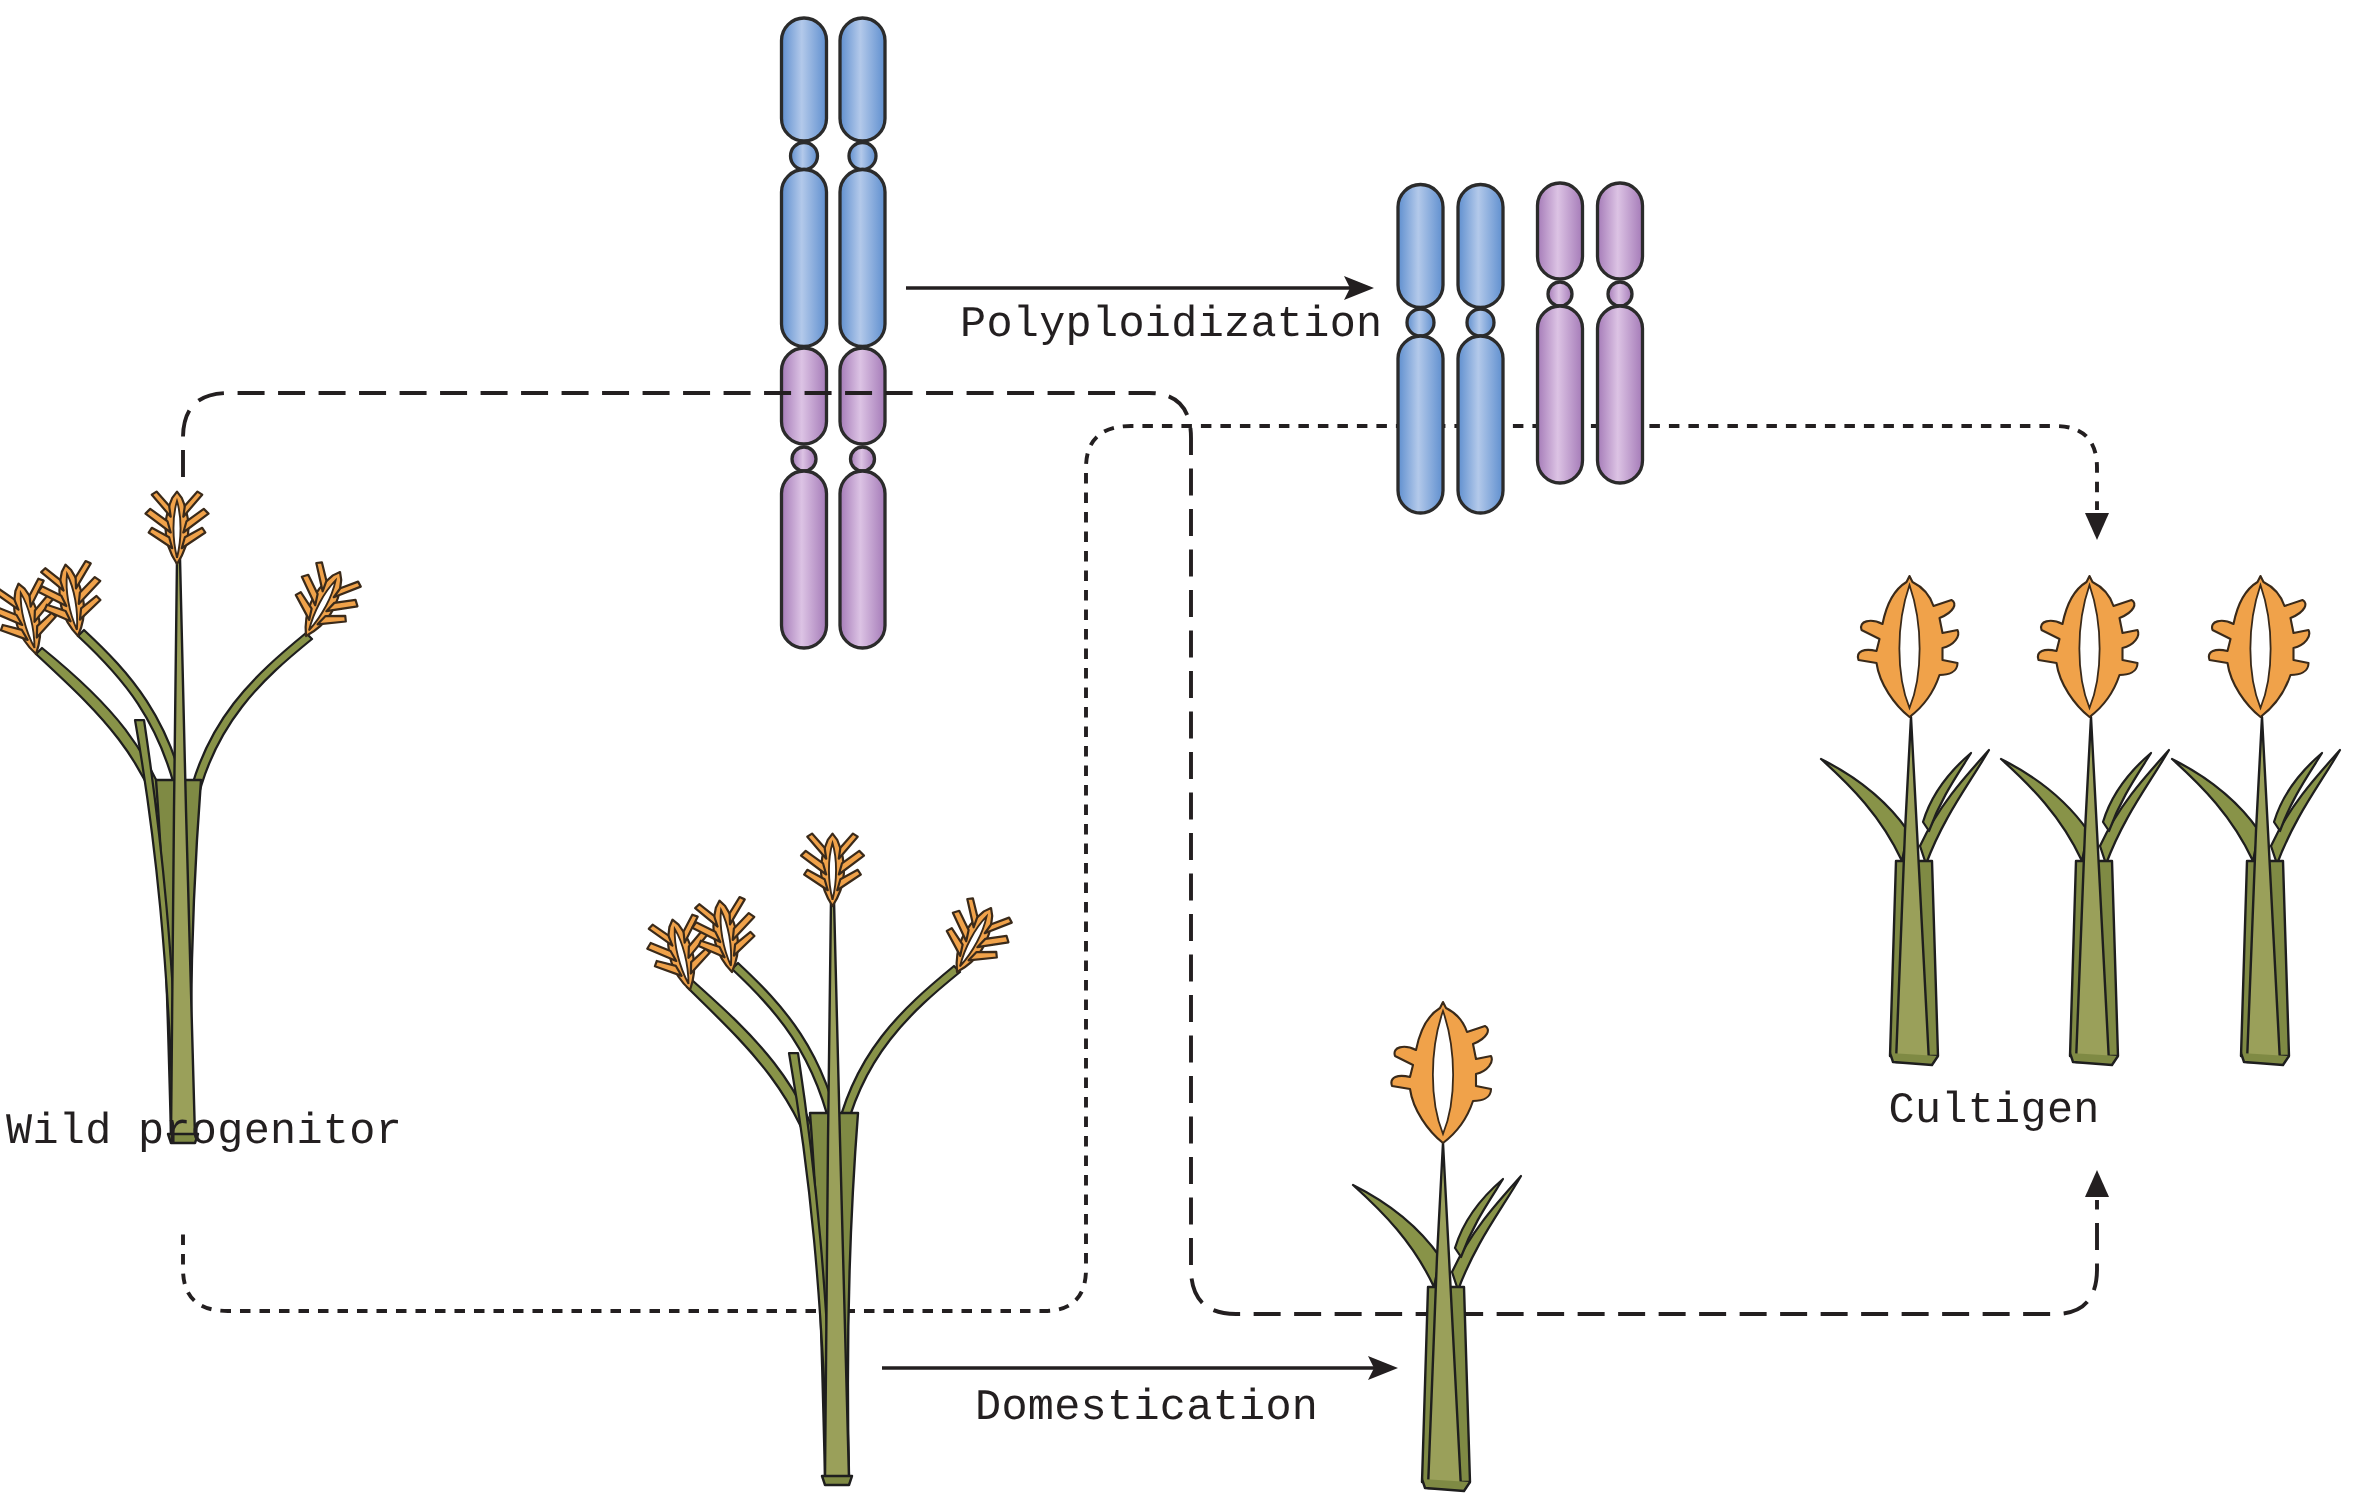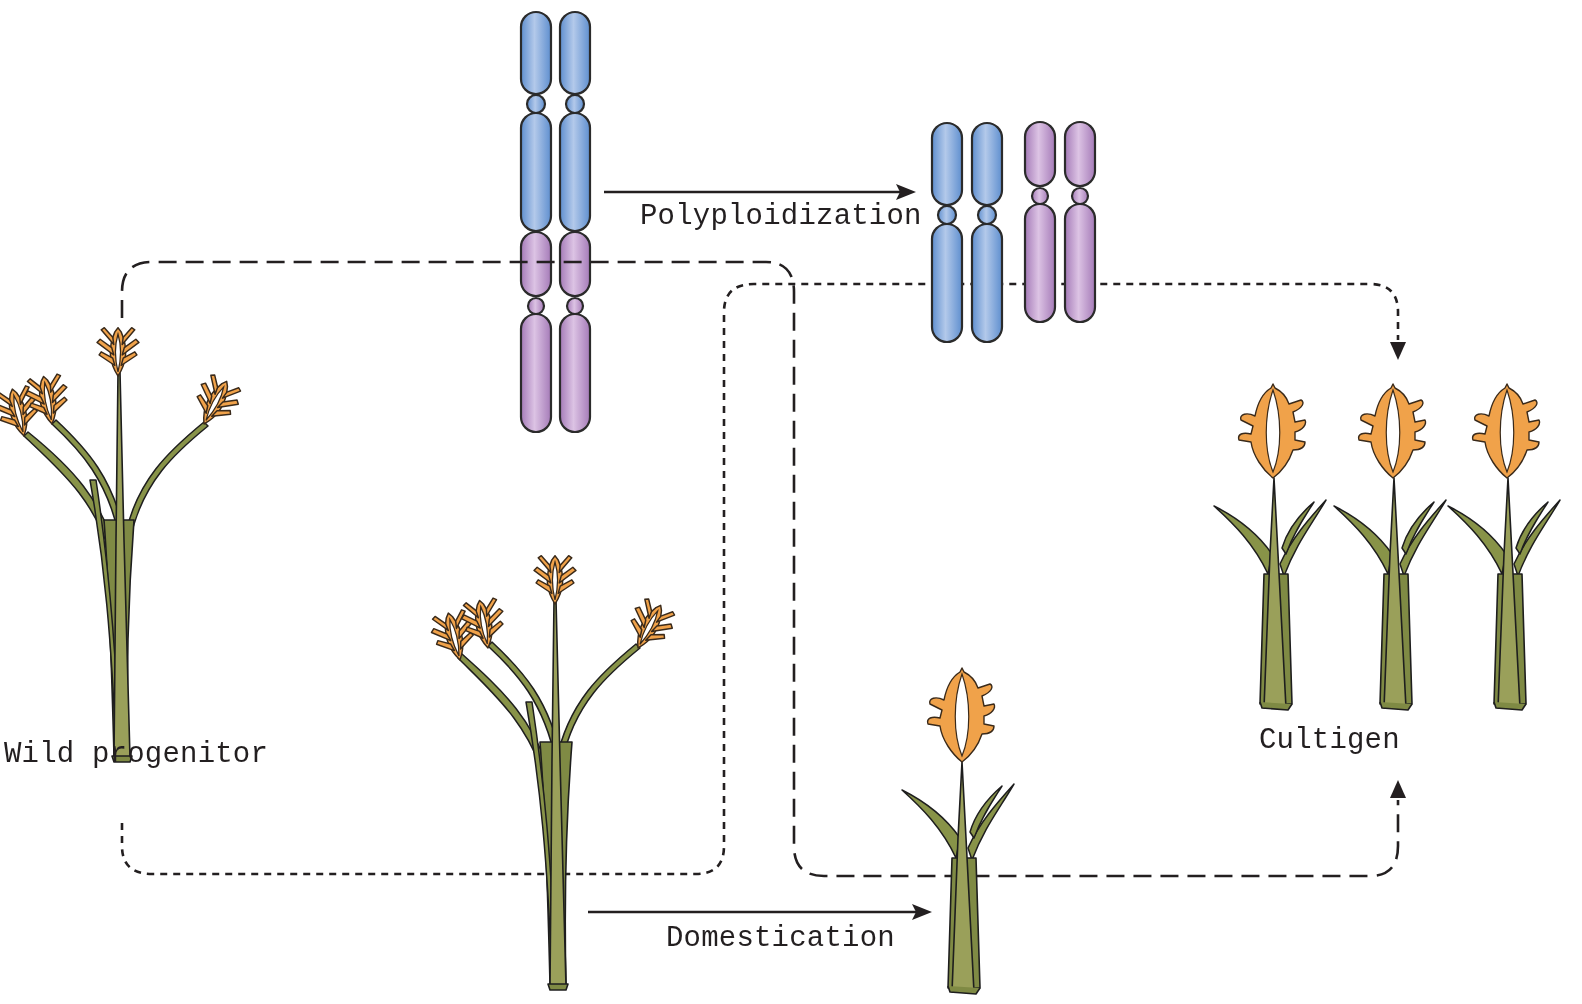--- a/index.html
+++ b/index.html
@@ -168,15 +168,15 @@
       <use href="#domSpike" transform="translate(1393,478)"></use>
     </g>
     <g>
       <use href="#domStalk" transform="translate(1508,704)"></use>
       <use href="#domSpike" transform="translate(1507,478)"></use>
     </g>
   </g>
 </svg>
 
 <div class="label" style="left:640px; top:200px;">Polyploidization</div>
-<div class="label" style="left:650px; top:922px;margin-left:16px;">Domestication</div>
+<div class="label" style="left:650px; top:922px;">Domestication</div>
 <div class="label" style="left:4px; top:738px;">Wild progenitor</div>
 <div class="label" style="left:1259px; top:724px;">Cultigen</div>
 
 </body></html>

